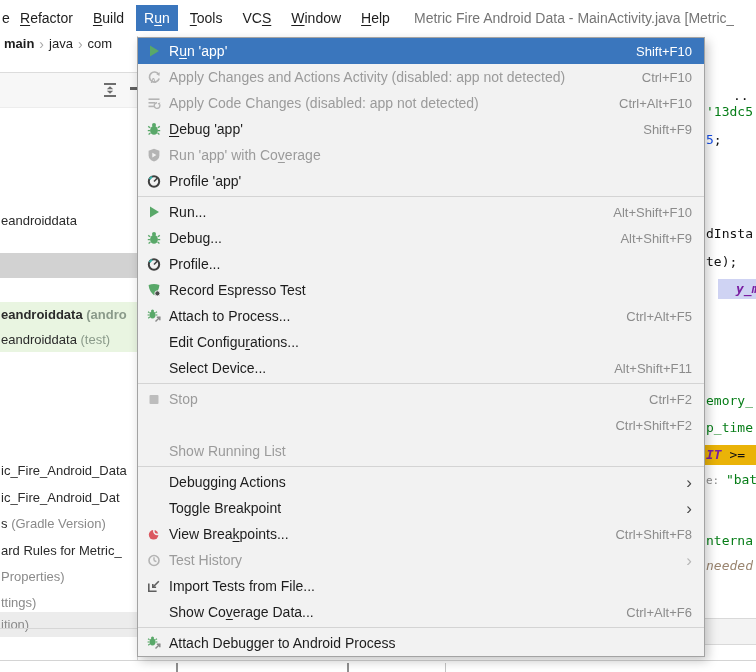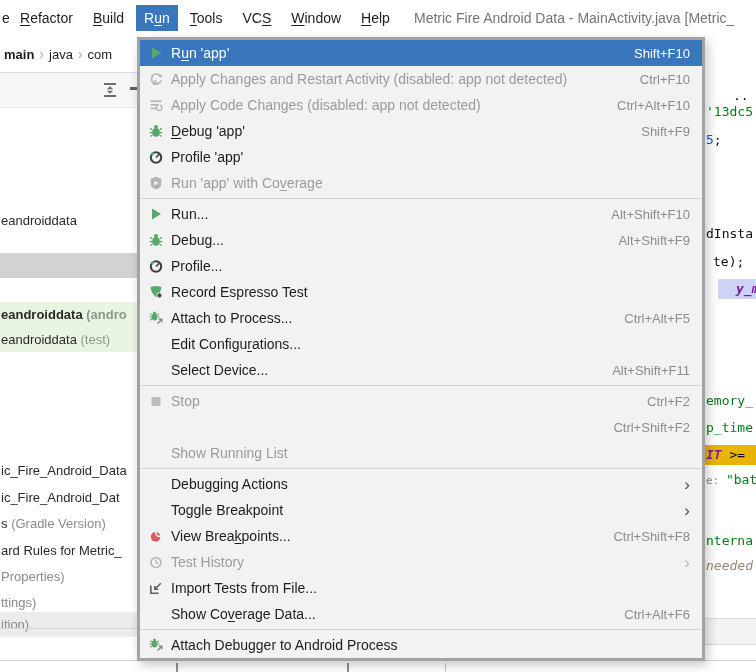--- a/index.html
+++ b/index.html
@@ -10,21 +10,21 @@
            display:flex;align-items:center;font-size:14px;z-index:3}
   .mb-partial{margin-left:2px;width:8px;display:inline-block}
   #menubar-items{display:flex;height:100%;align-items:center}
   .mb-item{padding:5px 8px;margin:0 2px;white-space:nowrap;cursor:default}
   .mb-item u,.mi-label u{text-decoration:underline;text-underline-offset:2px}
   .mb-item.active{background:#3a76bd;color:#fff}
   .window-title{position:absolute;left:414px;top:0;height:36px;line-height:36px;color:#757575;
                 font-size:14px;white-space:nowrap;overflow:hidden;max-width:345px}
   
   .breadcrumbs{position:absolute;left:0;top:36px;width:137px;height:36px;display:flex;
-               align-items:center;font-size:13px;white-space:nowrap;overflow:hidden;padding-left:4px;z-index:1}
+               align-items:flex-start;font-size:13px;white-space:nowrap;overflow:hidden;padding-left:4px;z-index:1}
   .crumb-main{font-weight:bold}
   .crumb-sep{color:#a8a8a8;padding:0 5px;font-size:14px}
   .panel-toolbar{position:absolute;left:0;top:72px;width:137px;height:34px;background:#f7f7f7;
                  border-top:1px solid #dcdcdc;border-bottom:1px solid #ededed;z-index:1}
   .collapse-btn{position:absolute;left:100px;top:7px;width:20px;height:20px}
   .cut-icon{position:absolute;left:130px;top:14px;width:7px;height:3px;background:#5f5f5f}
   .tree-row{position:absolute;left:0;width:137px;height:25px;line-height:25px;font-size:13px;
             padding-left:1px;white-space:nowrap;overflow:hidden;z-index:1;color:#2b2b2b}
   .tree-row .annot{color:#8a8a8a}
   .tree-row.bg-selected{background:#d2d2d2}
@@ -46,21 +46,21 @@
   .code-frag.bg-highlight{background:#eab308}
   .caret{display:inline-block;width:2px;height:15px;background:#111;vertical-align:text-bottom;margin:0 1px 0 0}
   .editor-hline{position:absolute;left:705px;width:51px;height:1px;background:#d9d9d9;z-index:1}
   .editor-strip{position:absolute;left:705px;top:619px;width:51px;height:25px;background:#f3f3f3;z-index:1}
   
   .bottom-border{position:absolute;left:0;top:660px;width:756px;height:1px;background:#d4d4d4;z-index:1}
   .status-tick{position:absolute;top:663px;width:2px;height:9px;background:#909090;z-index:1}
   .status-tick.light{background:#c4c4c4;width:1px}
   
   .popup{position:absolute;left:137px;top:37px;width:568px;background:#f2f2f2;
-         border:3px solid #a3a3a3;box-shadow:3px 4px 10px rgba(0,0,0,.22);z-index:5;box-sizing:border-box}
+         border:1px solid #a3a3a3;box-shadow:3px 4px 10px rgba(0,0,0,.22);z-index:5;box-sizing:border-box}
   .menu-item{height:26px;display:flex;align-items:center;padding:0 12px 0 7px;font-size:14px;cursor:default}
   .mi-icon{width:18px;height:16px;flex:none;display:flex;align-items:center;justify-content:center}
   .mi-label{margin-left:6px;white-space:nowrap}
   .mi-right{margin-left:auto;color:#8c8c8c;font-size:13px;padding-left:20px;white-space:nowrap}
   .mi-arrow{margin-left:auto;color:#4a4a4a;font-size:17px;line-height:1;padding-left:20px}
   .menu-item.disabled .mi-label{color:#9b9b9b}
   .menu-item.disabled .mi-arrow{color:#b8b8b8}
   .menu-item.selected{background:#3a76bd;color:#fff}
   .menu-item.selected .mi-right{color:#ffffff}
   .menu-sep{height:5px;display:flex;align-items:center}
@@ -119,21 +119,21 @@
       <div class="tree-row bg-hover" style="top: 612px;"><span></span><span class="annot">ition)</span></div>
     </div>
   <div class="panel-bottom-border"></div>
   <div class="panel-right-border"></div>
 
   <div id="editor-fragments">
       <div class="code-frag" style="top: 86px; left: 733px;"><span class="plain">..</span></div>
       <div class="code-frag" style="top: 102px; left: 706px;"><span class="string">'13dc5</span></div>
       <div class="code-frag" style="top: 130px; left: 706px;"><span class="number">5</span><span class="plain">;</span></div>
       <div class="code-frag" style="top: 224px; left: 706px;"><span class="plain">dInsta</span></div>
-      <div class="code-frag" style="top: 252px; left: 706px; padding-left: 7px;"><span class="plain">te);</span></div>
+      <div class="code-frag" style="top: 252px; left: 706px;"><span class="plain">te);</span></div>
       <div class="code-frag bg-caret-line" style="top: 279px; left: 718px; width: 51px; padding-left: 18px;"><span class="field">y_ma</span><span class="caret"></span><span class="field">in</span></div>
       <div class="code-frag" style="top: 391px; left: 706px;"><span class="string">emory_</span></div>
       <div class="code-frag" style="top: 418px; left: 706px;"><span class="string">p_time</span></div>
       <div class="code-frag bg-highlight" style="top: 445px; left: 705px; width: 51px; padding-left: 1px;"><span class="field">IT</span><span class="plain"> &gt;= </span></div>
       <div class="code-frag" style="top: 470px; left: 706px;"><span class="hint">e: </span><span class="string">"bat</span></div>
       <div class="code-frag" style="top: 531px; left: 706px;"><span class="string">nterna</span></div>
       <div class="code-frag" style="top: 556px; left: 706px;"><span class="param">needed</span></div>
     </div>
   <div class="editor-hline" style="top:618px"></div>
   <div class="editor-strip"></div>
@@ -155,21 +155,21 @@
         <span class="mi-right">Shift+F10</span>
       </div>
       <div class="menu-item disabled">
         <span class="mi-icon">
           <svg width="16" height="16">
             <path d="M12.6,5.2 A5,5 0 1 0 13.2,9.6" fill="none" stroke="#b4b4b4" stroke-width="1.7"></path>
       <polygon points="13.8,3.2 13.4,7 10.2,5.1" fill="#b4b4b4"></polygon>
       <text x="4.4" y="14" font-size="8" font-weight="bold" fill="#b4b4b4">A</text>
           </svg>
         </span>
-        <span class="mi-label">Apply Changes and Restart Activity (disabled: app not detected)</span>
+        <span class="mi-label">Apply Changes and Actions Activity (disabled: app not detected)</span>
         <span class="mi-right">Ctrl+F10</span>
       </div>
       <div class="menu-item disabled">
         <span class="mi-icon">
           <svg width="16" height="16">
             <g stroke="#b4b4b4" stroke-width="1.6">
       <line x1="2.5" y1="4.2" x2="13.5" y2="4.2"></line>
               <line x1="2.5" y1="7.8" x2="9" y2="7.8"></line>
               <line x1="2.5" y1="11.4" x2="8" y2="11.4"></line>
             </g>
@@ -191,38 +191,38 @@
               <line x1="12" y1="9.6" x2="14.2" y2="9.6"></line>
               <line x1="11.6" y1="12" x2="13.4" y2="13.4"></line>
             </g>
       <circle cx="8" cy="4" r="2" fill="#59a869"></circle>
             <ellipse cx="8" cy="9.4" rx="3.9" ry="4.4" fill="#59a869"></ellipse>
           </svg>
         </span>
         <span class="mi-label"><u>D</u>ebug 'app'</span>
         <span class="mi-right">Shift+F9</span>
       </div>
+      <div class="menu-item disabled">
+        <span class="mi-icon">
+          <svg width="16" height="16">
+            <path d="M8,1.8 L13.4,3.8 V8.4 Q13.4,12.4 8,14.4 Q2.6,12.4 2.6,8.4 V3.8 Z" fill="#b4b4b4"></path>
+      <polygon points="6.3,5.8 10.4,8.1 6.3,10.4" fill="#f2f2f2"></polygon>
+          </svg>
+        </span>
+        <span class="mi-label">Run 'app' with Co<u>v</u>erage</span>
+      </div>
       <div class="menu-item">
         <span class="mi-icon">
           <svg width="16" height="16">
             <circle cx="8" cy="8.5" r="5.2" fill="none" stroke="#3f3f3f" stroke-width="2"></circle>
       <path d="M3.6,6.3 A5.2,5.2 0 0 1 6.2,3.9" fill="none" stroke="#36b3a8" stroke-width="2"></path>
       <line x1="8" y1="8.5" x2="11.2" y2="5.3" stroke="#3f3f3f" stroke-width="1.6"></line>
           </svg>
         </span>
         <span class="mi-label">Profile 'app'</span>
-      </div>
-      <div class="menu-item disabled">
-        <span class="mi-icon">
-          <svg width="16" height="16">
-            <path d="M8,1.8 L13.4,3.8 V8.4 Q13.4,12.4 8,14.4 Q2.6,12.4 2.6,8.4 V3.8 Z" fill="#b4b4b4"></path>
-      <polygon points="6.3,5.8 10.4,8.1 6.3,10.4" fill="#f2f2f2"></polygon>
-          </svg>
-        </span>
-        <span class="mi-label">Run 'app' with Co<u>v</u>erage</span>
       </div>
       <div class="menu-sep"></div>
       <div class="menu-item">
         <span class="mi-icon">
           <svg width="16" height="16">
             <polygon points="4,2.5 13,8 4,13.5" fill="#59a869"></polygon>
           </svg>
         </span>
         <span class="mi-label">Run...</span>
         <span class="mi-right">Alt+Shift+F10</span>

